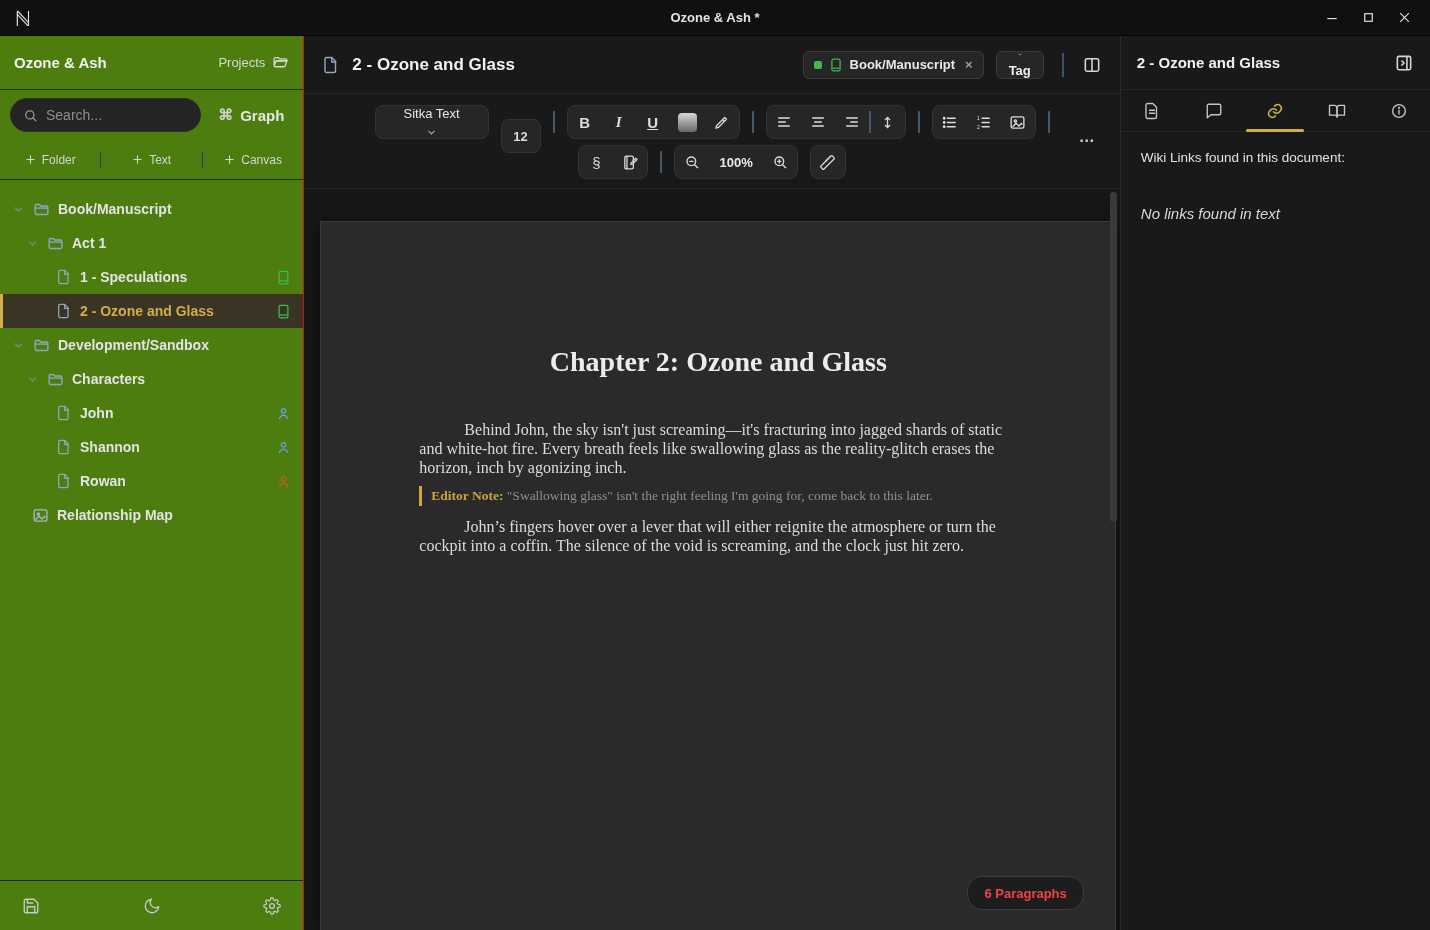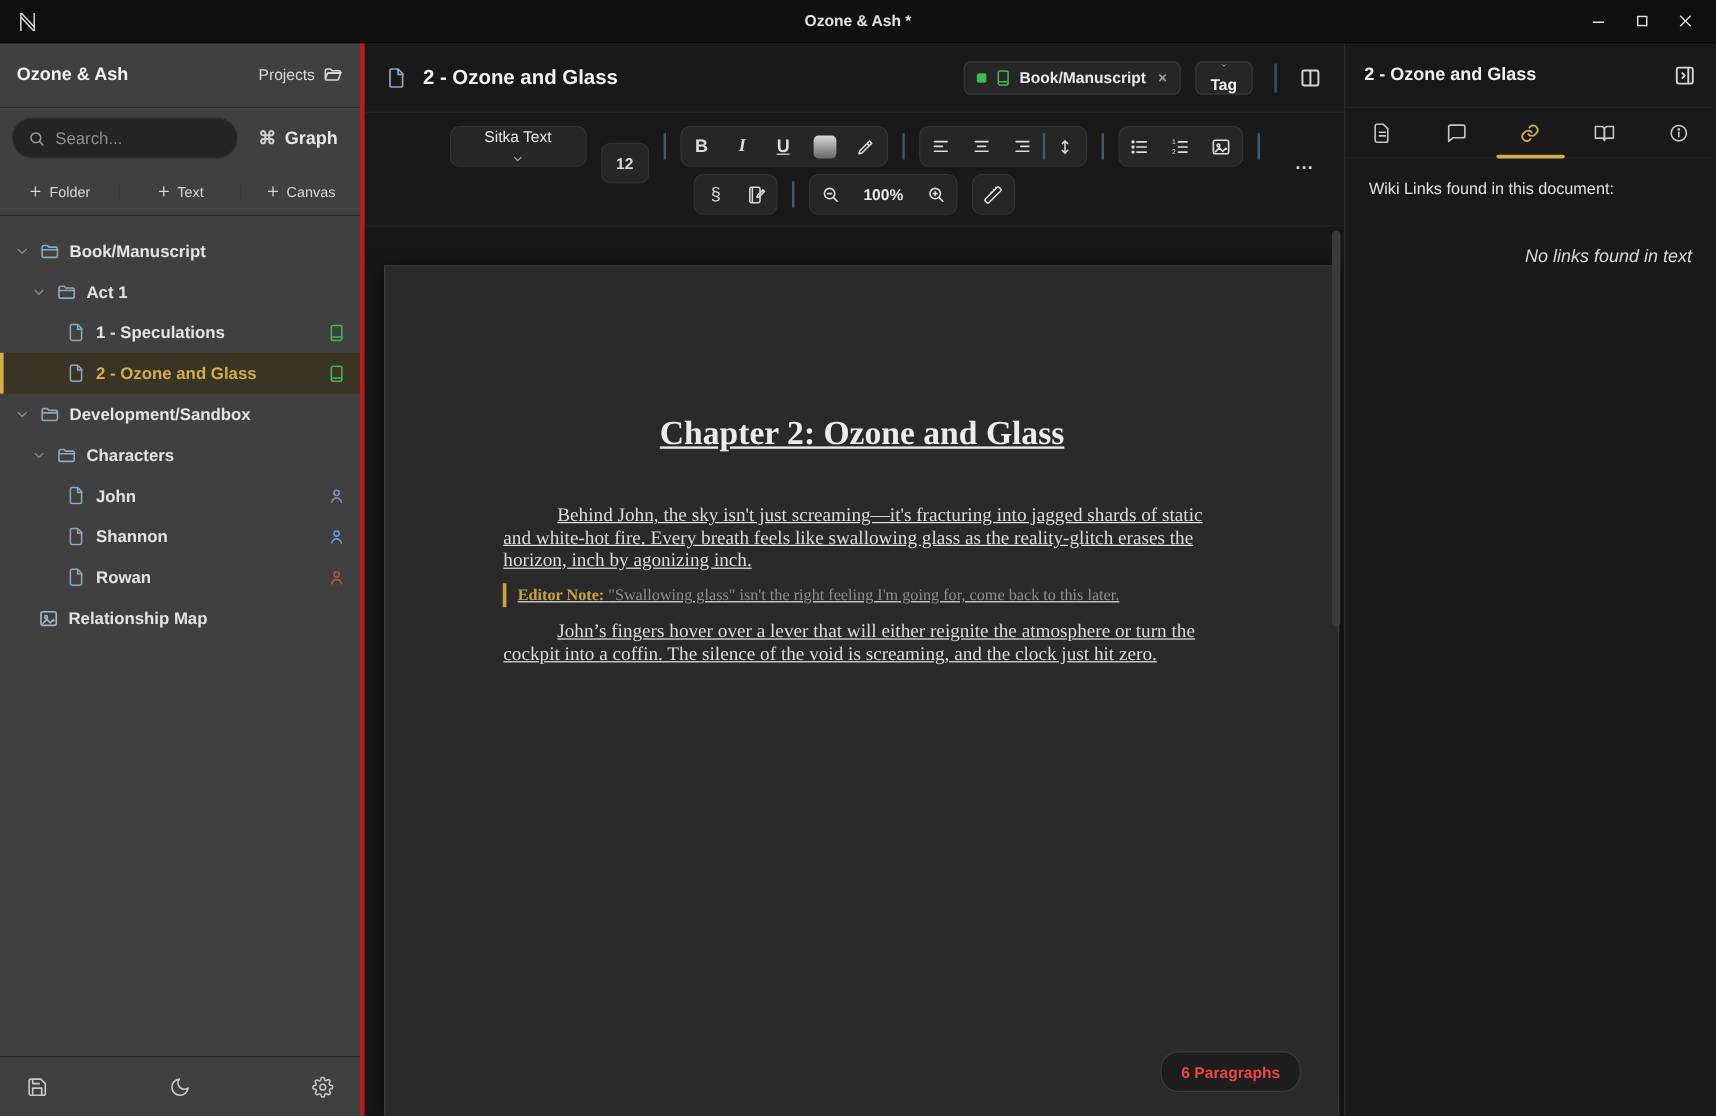--- a/index.html
+++ b/index.html
@@ -15,21 +15,21 @@
   .titlebar { height:36px; background:#101010; display:flex; align-items:center; position:relative; border-bottom:1px solid #050505; }
   .logo { width:46px; display:flex; align-items:center; justify-content:center; font-size:21px; color:#e0e0e0; font-weight:400; }
   .win-title { position:absolute; left:50%; transform:translateX(-50%); font-size:13px; font-weight:700; color:#e3e3e3; }
   .win-controls { margin-left:auto; display:flex; padding-right:8px; }
   .win-btn { width:36px; height:30px; display:flex; align-items:center; justify-content:center; color:#e0e0e0; cursor:pointer; }
 
   
   .app { display:flex; height:894px; }
 
   
-  .sidebar { width:312px; background:#404040; border-right:4px solid #b91c1c; display:flex; flex-direction:column; }
+  .sidebar { width:312px; background:#4d7c0f; border-right:1px solid #b91c1c; display:flex; flex-direction:column; }
   .sb-header { height:54px; flex:0 0 54px; display:flex; align-items:center; justify-content:space-between; padding:0 14px; border-bottom:1px solid #272727; }
   .sb-project { font-size:15px; font-weight:700; color:#f2f2f2; }
   .sb-projects { display:flex; align-items:center; gap:7px; font-size:13px; color:#d8d8d8; cursor:pointer; }
   .sb-search-row { height:50px; flex:0 0 50px; display:flex; align-items:center; gap:8px; padding:0 10px; }
   .search-box { flex:1; height:34px; background:#242424; border:1px solid #2e2e2e; border-radius:17px; display:flex; align-items:center; gap:8px; padding:0 12px; }
   .search-box input { background:transparent; border:none; outline:none; color:#cfcfcf; font-size:14px; width:100px; font-family:"Liberation Sans",sans-serif; }
   .search-box input::placeholder { color:#8f8f8f; }
   .graph-btn { display:flex; align-items:center; gap:7px; font-size:15px; font-weight:600; color:#e6e6e6; padding:0 9px; cursor:pointer; }
   .cmd-glyph { font-size:15px; color:#cfcfcf; }
   .sb-add-row { height:40px; flex:0 0 40px; display:flex; align-items:center; border-bottom:1px solid #272727; }
@@ -77,41 +77,41 @@
   .tb-btn.ital { font-style:italic; font-family:"Liberation Serif",serif; font-weight:700; }
   .tb-btn.und { text-decoration:underline; font-weight:700; }
   .tb-vdiv { width:2px; height:22px; background:#45576a; }
   .font-select { width:114px; display:flex; align-items:center; justify-content:space-between; padding:0 12px; font-size:13px; color:#e6e6e6;flex-direction:column; }
   .size-box { width:40px; justify-content:center; font-size:13px; font-weight:600;margin-top:28px; }
   .swatch { width:19px; height:19px; border-radius:4px; background:linear-gradient(180deg,#d6d6d6,#686868); }
   .zoom-label { font-size:13px; font-weight:700; color:#e8e8e8; padding:0 10px; }
   .tb-overflow { position:absolute; right:24px; top:34px; color:#cfcfcf; font-size:16px; font-weight:700; letter-spacing:1px; cursor:pointer; }
 
   .content { flex:1; position:relative; background:#171717; overflow:hidden; }
-  .page { position:absolute; left:16px; top:32px; width:796px; bottom:0; background:#2a2a2a; border:1px solid #3a3a3a; border-bottom:none; box-shadow:0 2px 16px rgba(0,0,0,.55);text-decoration:underline; }
+  .page { position:absolute; left:16px; top:32px; width:796px; bottom:0; background:#2a2a2a; border:1px solid #3a3a3a; border-bottom:none; box-shadow:0 2px 16px rgba(0,0,0,.55); }
   .page-inner { padding:124px 98px 0; font-family:"Liberation Serif","DejaVu Serif",serif; color:#dcdcdc; }
   .chapter-heading { text-align:center; font-size:28px; font-weight:700; color:#ececec; margin-bottom:42px; font-family:"Liberation Serif","DejaVu Serif",serif; }
   .page-inner p { font-size:16px; line-height:1.19; text-indent:45px; margin-bottom:9px; }
   .editor-note { border-left:3px solid #caa43e; padding-left:9px; margin:7px 0 11px; font-size:13.5px; line-height:1.5; }
   .note-label { color:#caa43e; font-weight:700; }
   .note-text { color:#8f8f8f; }
   .scroll-thumb { position:absolute; right:3px; top:3px; width:7px; height:330px; background:#3a3a3a; border-radius:4px; cursor:pointer; }
   .para-badge { position:absolute; right:36px; bottom:20px; height:34px; display:flex; align-items:center; padding:0 16px; background:#1d1d1d; border:1px solid #3c3c3c; border-radius:15px; font-size:13px; font-weight:700; color:#ef4444; }
 
   
   .right-panel { width:318px; background:#191919; border-left:1px solid #2b2b2b; display:flex; flex-direction:column; }
   .rp-header { height:54px; flex:0 0 54px; display:flex; align-items:center; justify-content:space-between; padding:0 16px; border-bottom:1px solid #272727; }
   .rp-title { font-size:15px; font-weight:700; color:#f0f0f0; }
   .rp-tabs { height:42px; flex:0 0 42px; display:flex; border-bottom:1px solid #272727; }
   .rp-tab { flex:1; display:flex; align-items:center; justify-content:center; color:#c6c6c6; position:relative; cursor:pointer; }
   .rp-tab.active { color:#d2ae4a; }
   .rp-tab.active::after { content:""; position:absolute; bottom:-1px; left:2px; right:2px; height:3px; background:#d2ae4a; border-radius:2px; }
   .rp-body { padding:18px 20px; }
   .rp-wiki-header { font-size:13.5px; color:#e2e2e2; }
-  .rp-empty { margin-top:40px; text-align:right; font-style:italic; font-size:15px; color:#d8d8d8; }
+  .rp-empty { margin-top:40px; text-align:left; font-style:italic; font-size:15px; color:#d8d8d8; }
 </style>
 </head>
 <body>
 
 <div class="titlebar">
   <div class="logo">ℕ</div>
   <div class="win-title">Ozone &amp; Ash *</div>
   <div class="win-controls">
     <div class="win-btn">
       <svg width="14" height="14" viewBox="0 0 24 24" fill="none" stroke="currentColor" stroke-width="2">

